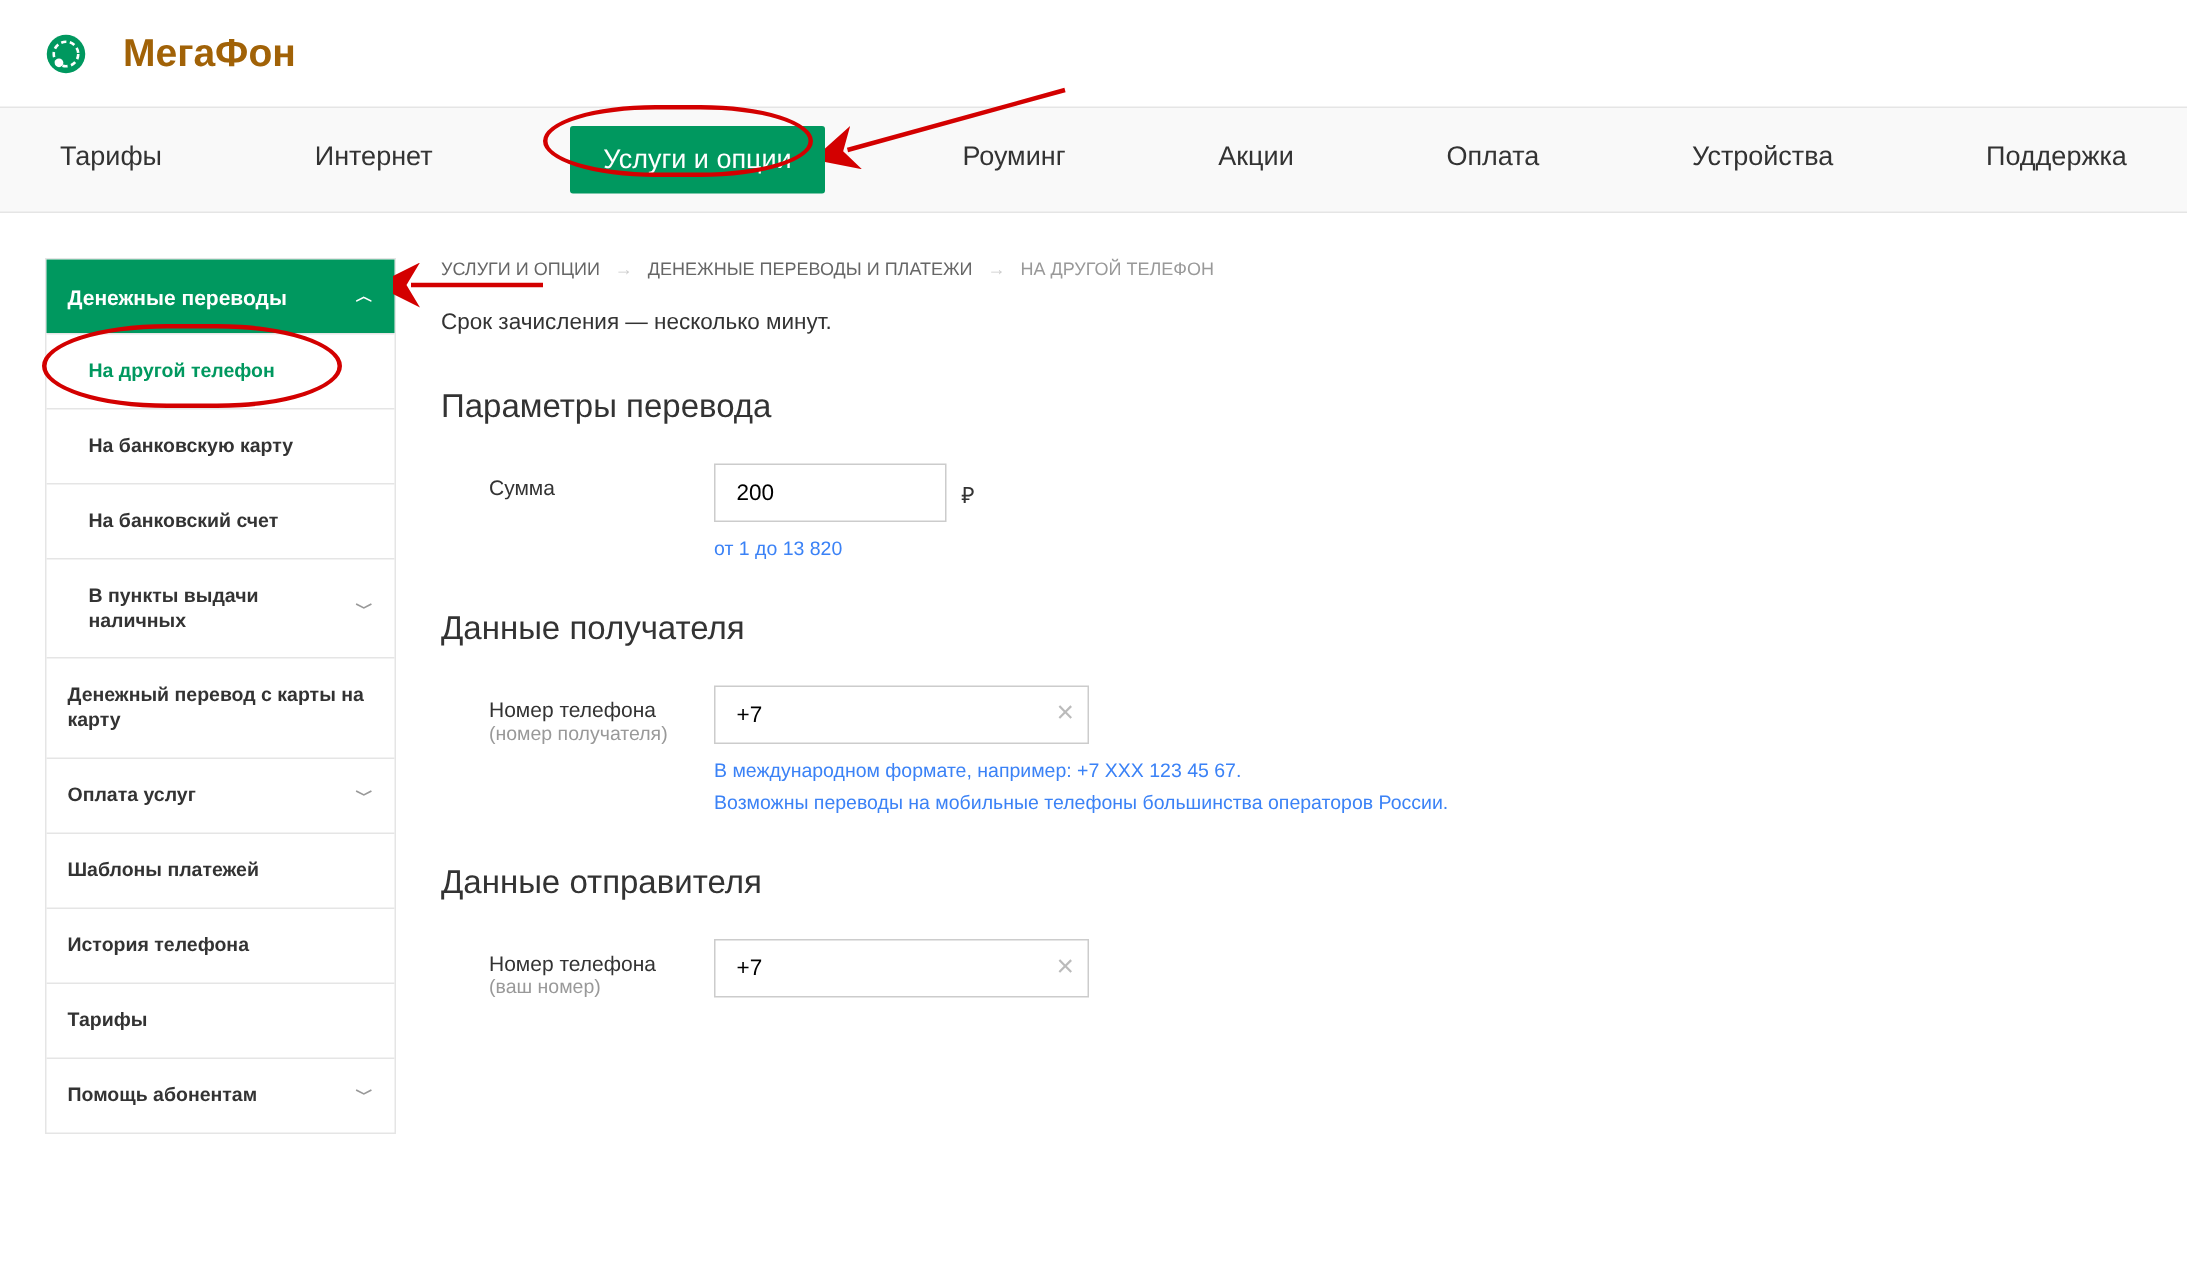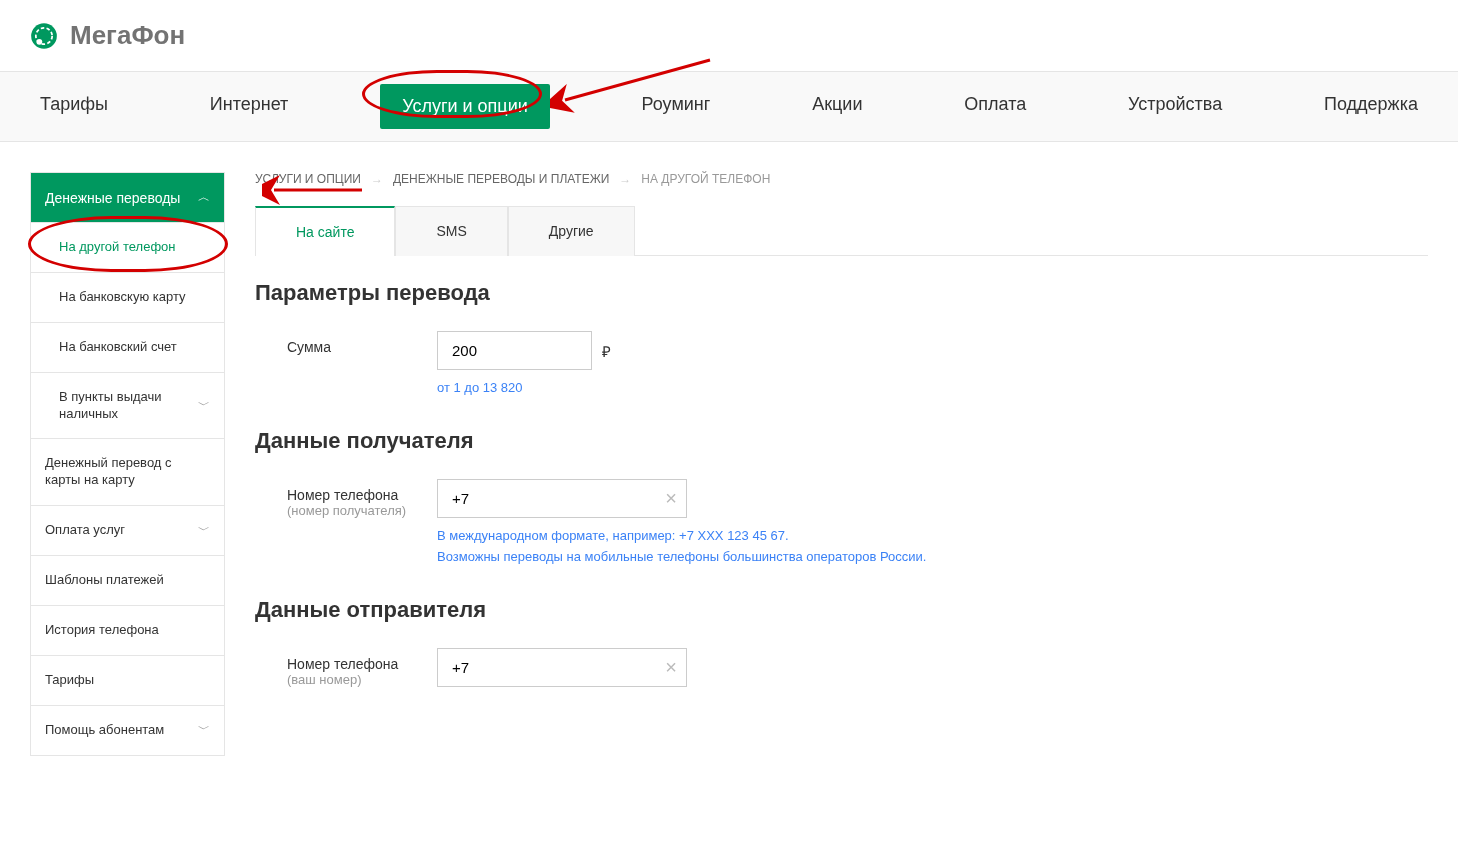--- a/index.html
+++ b/index.html
@@ -1,41 +1,41 @@
 <!DOCTYPE html>
 <html><head>
 <meta charset="utf-8">
 <style>
 * { margin: 0; padding: 0; box-sizing: border-box; }
 body { font-family: -apple-system, BlinkMacSystemFont, "Segoe UI", Arial, sans-serif; background: #fff; color: #333; }
 .header { border-bottom: 1px solid #e5e5e5; padding: 20px 30px; }
-.logo { display: flex; align-items: center; gap: 12px; color: #737373; font-weight: bold; font-size: 26px; }
+.logo { display: flex; align-items: center; gap: 24px; color: #a16207; font-weight: bold; font-size: 26px; }
 .logo-icon { width: 28px; height: 28px; }
 .nav { display: flex; justify-content: space-between; padding: 0 30px; border-bottom: 1px solid #e5e5e5; background: #f9f9f9; }
 .nav-item { padding: 22px 10px; font-size: 18px; color: #333; cursor: pointer; position: relative; }
 .nav-item.active { background: #00985f; color: #fff; padding: 12px 22px; margin: 12px 0; border-radius: 2px; }
 .container { display: flex; gap: 30px; padding: 30px; }
-.sidebar { width: 195px; flex-shrink: 0; border: 1px solid #e5e5e5; }
+.sidebar { width: 234px; flex-shrink: 0; border: 1px solid #e5e5e5; font-weight: bold; }
 .sidebar-header { background: #00985f; color: #fff; padding: 16px 14px; font-size: 14px; display: flex; justify-content: space-between; align-items: center; }
 .sidebar-item { padding: 16px 14px; font-size: 13px; border-top: 1px solid #e5e5e5; cursor: pointer; display: flex; justify-content: space-between; align-items: center; line-height: 1.3; }
 .sidebar-item.active-sub { color: #00985f; padding-left: 28px; }
 .sidebar-item.sub { padding-left: 28px; }
 .chevron { font-size: 12px; color: #999; }
 .chevron.white { color: #fff; }
 .main { flex: 1; }
 .breadcrumb { color: #999; font-size: 12px; margin-bottom: 20px; display: flex; gap: 10px; align-items: center; flex-wrap: wrap; }
 .breadcrumb-link { color: #666; }
 .breadcrumb-current { color: #999; }
 .breadcrumb-sep { color: #ccc; }
 .page-title { color: #00985f; font-size: 36px; font-weight: normal; margin-bottom: 30px; }
 .tabs { display: flex; border-bottom: 1px solid #e5e5e5; margin-bottom: 24px; }
 .tab { padding: 16px 40px; font-size: 14px; cursor: pointer; border: 1px solid #e5e5e5; border-bottom: none; margin-bottom: -1px; background: #f7f7f7; }
 .tab.active { color: #00985f; background: #fff; border-top: 2px solid #00985f; }
 .info-text { font-size: 15px; margin-bottom: 35px; }
-.section-title { font-size: 22px; font-weight: bold; margin-bottom: 25px; }
+.section-title { font-size: 22px; font-weight: normal; margin-bottom: 25px; }
 .form-row { display: flex; align-items: flex-start; margin-bottom: 30px; margin-left: 32px; }
 .form-label { width: 150px; font-size: 14px; color: #333; padding-top: 8px; }
 .form-label-hint { display: block; color: #999; font-size: 13px; }
 .form-field { flex: 1; }
 .input-wrap { display: flex; align-items: center; gap: 10px; }
 .input { border: 1px solid #ccc; padding: 10px 14px; font-size: 15px; width: 155px; }
 .input.wide { width: 250px; }
 .input.with-clear { padding-right: 36px; }
 .currency { font-size: 15px; color: #333; }
 .hint { color: #3b82f6; font-size: 13px; margin-top: 8px; line-height: 1.5; }
@@ -119,26 +119,22 @@
   <div class="main">
     <div class="breadcrumb">
       <span class="breadcrumb-link">УСЛУГИ И ОПЦИИ</span>
       <span class="breadcrumb-sep">→</span>
       <span class="breadcrumb-link">ДЕНЕЖНЫЕ ПЕРЕВОДЫ И ПЛАТЕЖИ</span>
       <span class="breadcrumb-sep">→</span>
       <span class="breadcrumb-current">НА ДРУГОЙ ТЕЛЕФОН</span>
     </div>
 
 
-    <div class="tabs">
-      <div class="tab active">На сайте</div>
-      <div class="tab">SMS</div>
-      <div class="tab">Другие</div>
-    </div>
 
+    <p class="info-text">Срок зачисления — несколько минут.</p>
 
     <h2 class="section-title">Параметры перевода</h2>
     <div class="form-row">
       <div class="form-label">Сумма</div>
       <div class="form-field">
         <div class="input-wrap">
           <input class="input" value="200" style="">
           <span class="currency">₽</span>
         </div>
         <div class="hint">от 1 до 13 820</div>

